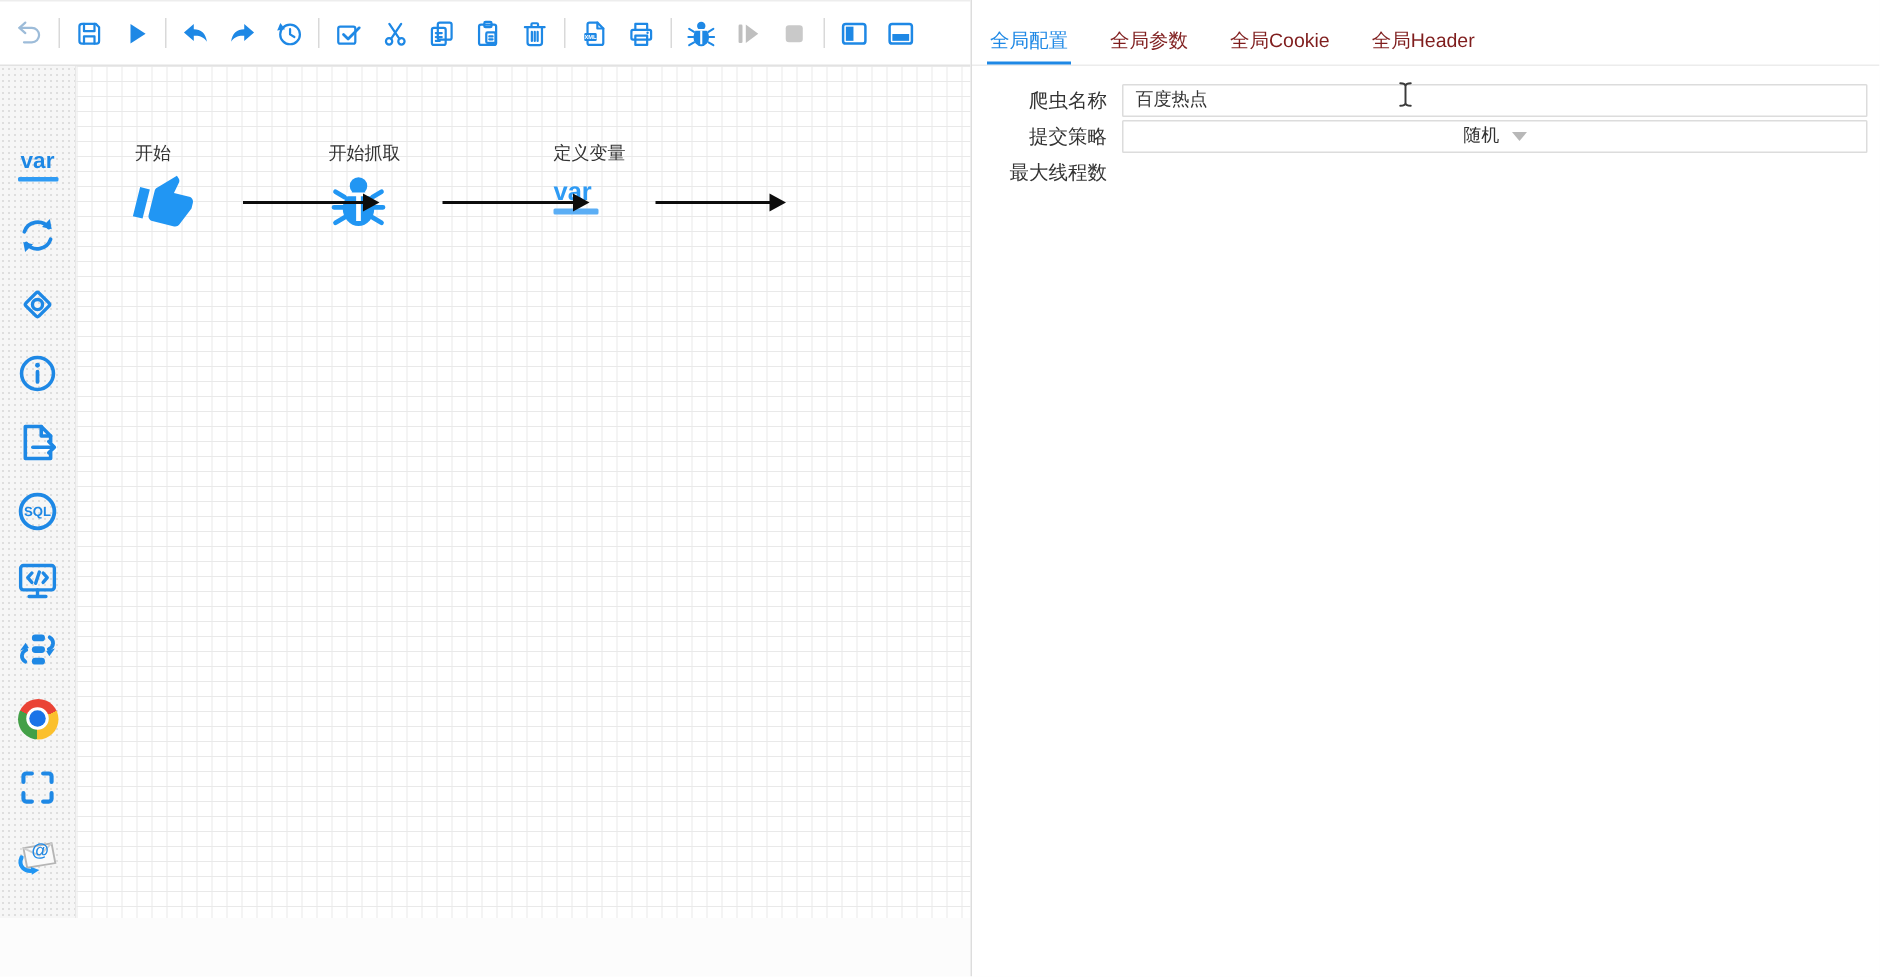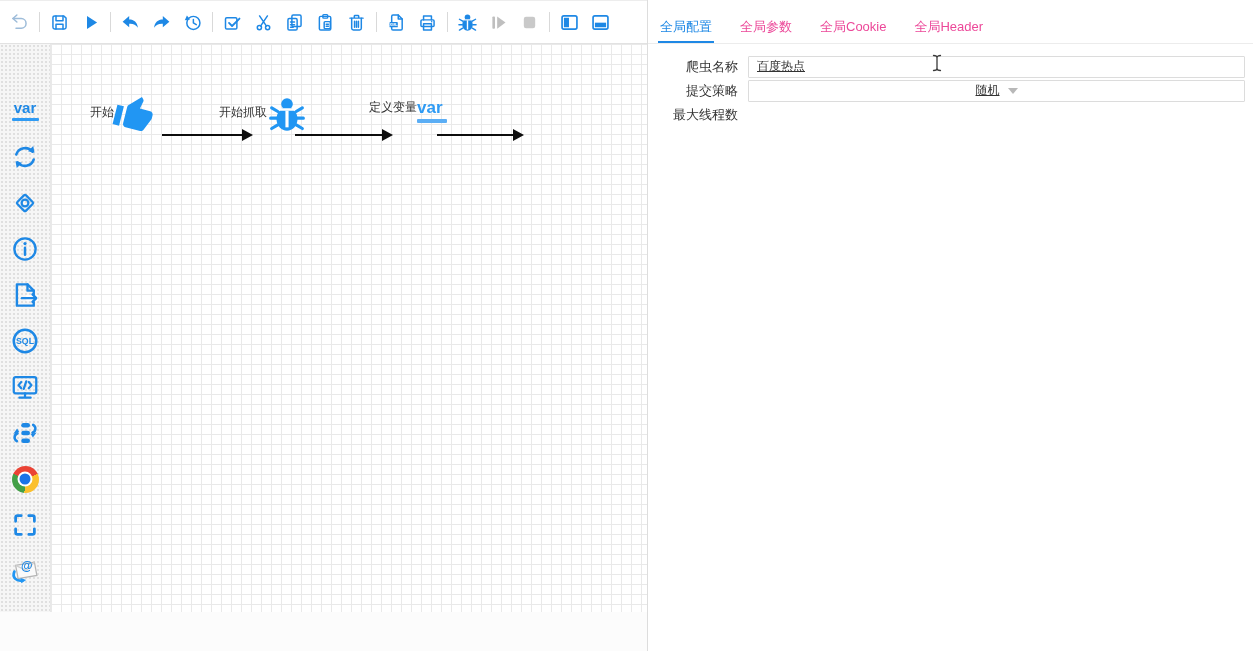--- a/index.html
+++ b/index.html
@@ -34,43 +34,43 @@
   .chrome::before { content:""; position:absolute; left:50%; top:50%; width:15px; height:15px;
             transform:translate(-50%,-50%); border-radius:50%; background:#fff; }
   .chrome::after { content:""; position:absolute; left:50%; top:50%; width:11px; height:11px;
             transform:translate(-50%,-50%); border-radius:50%; background:#1a73e8; }
 
   
   .canvas { position:absolute; left:51px; top:44px; width:596px; height:568px; background:#fff;
             background-image:linear-gradient(#e9e9e9 1px,transparent 1px),
                              linear-gradient(90deg,#e9e9e9 1px,transparent 1px);
             background-size:10px 10px; }
-  .node { position:absolute; width:90px; display:flex; align-items:center; cursor:move; }
+  .node { position:absolute; width:90px; display:flex; flex-direction:column; align-items:flex-start; cursor:move; }
   .node-label { font-size:12px; color:#333; margin-bottom:3px; white-space:nowrap; }
   .nvar { color:#2F9BF4; font-weight:bold; font-size:17px; line-height:16px; }
   .nvarbar { display:block; height:4px; width:30px; background:#5BAEF5; margin:3px auto 0; border-radius:1px; }
   .edge { position:absolute; height:2px; }
   .eline { position:absolute; left:0; right:9px; top:0; height:2px; background:#0d0d0d; }
   .ehead { position:absolute; right:0; top:-5px; width:0; height:0;
            border-left:11px solid #0d0d0d; border-top:6px solid transparent; border-bottom:6px solid transparent; }
 
   .bottomstrip { position:absolute; left:0; top:612px; width:647px; height:39px; background:#fcfcfc; }
 
   
   .panel { position:absolute; left:647px; top:0; width:606px; height:651px; background:#fff;
            border-left:1px solid #ddd; }
   .tabs { display:flex; align-items:flex-end; gap:24px; padding:9px 0 0 10px; height:44px;
           border-bottom:1px solid #ececec; }
-  .tab { font-size:13px; color:#ec4899; padding:0 2px 5px; cursor:pointer; border-bottom:2px solid transparent; white-space:nowrap; }
+  .tab { font-size:13px; color:#7f1d1d; padding:0 2px 5px; cursor:pointer; border-bottom:2px solid transparent; white-space:nowrap; }
   .tab.active { color:#1E88E5; border-bottom-color:#1E88E5; }
   .form { padding:11px 8px 4px 0; }
   .frow { display:flex; align-items:center; height:23px; margin-bottom:1px; }
   .flabel { width:100px; flex:none; text-align:right; font-size:13px; color:#333; padding-right:10px; white-space:nowrap; }
   .control { flex:1; height:22px; border:1px solid #dcdcdc; background:#fff; font-size:12px; color:#333;
-             padding:0 8px; font-family:inherit; outline:none; border-radius:1px;text-decoration:underline; }
+             padding:0 8px; font-family:inherit; outline:none; border-radius:1px; }
   .control::placeholder { color:#bcbcbc; }
   .selectbox { display:flex; align-items:center; justify-content:center; cursor:pointer; }
   .chev { width:0; height:0; border-left:5px solid transparent; border-right:5px solid transparent;
           border-top:6px solid #b8b8b8; margin-left:8px; flex:none; }
   .ibeam { position:absolute; left:283px; top:54px; pointer-events:none; }
 </style>
 </head>
 <body>
 
 <div id="app">

